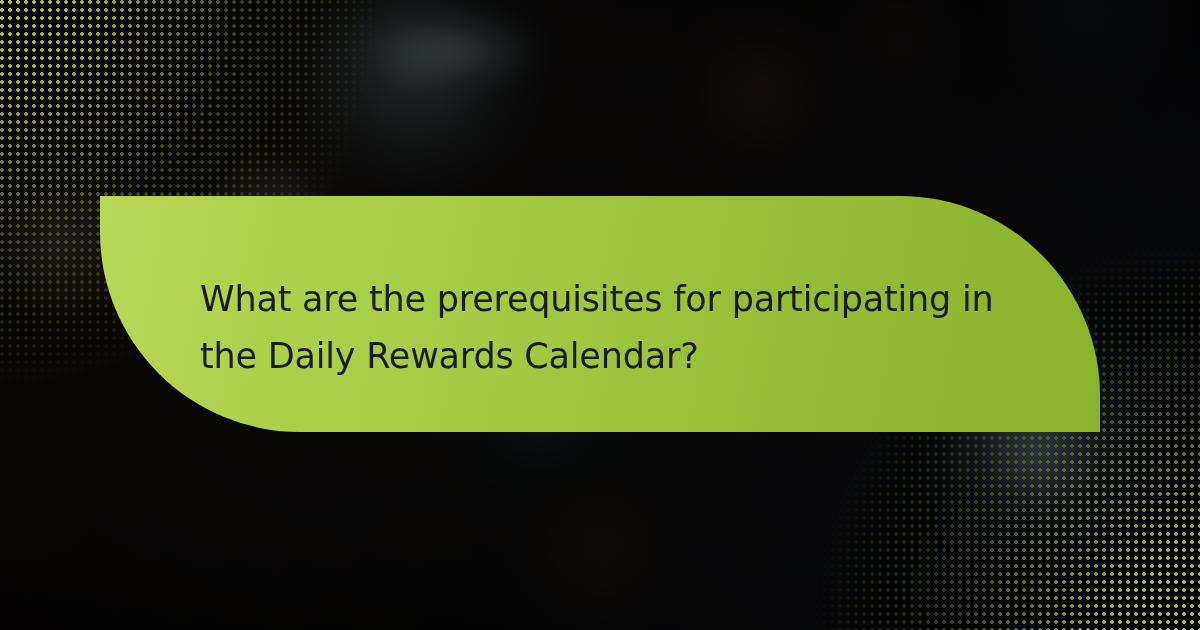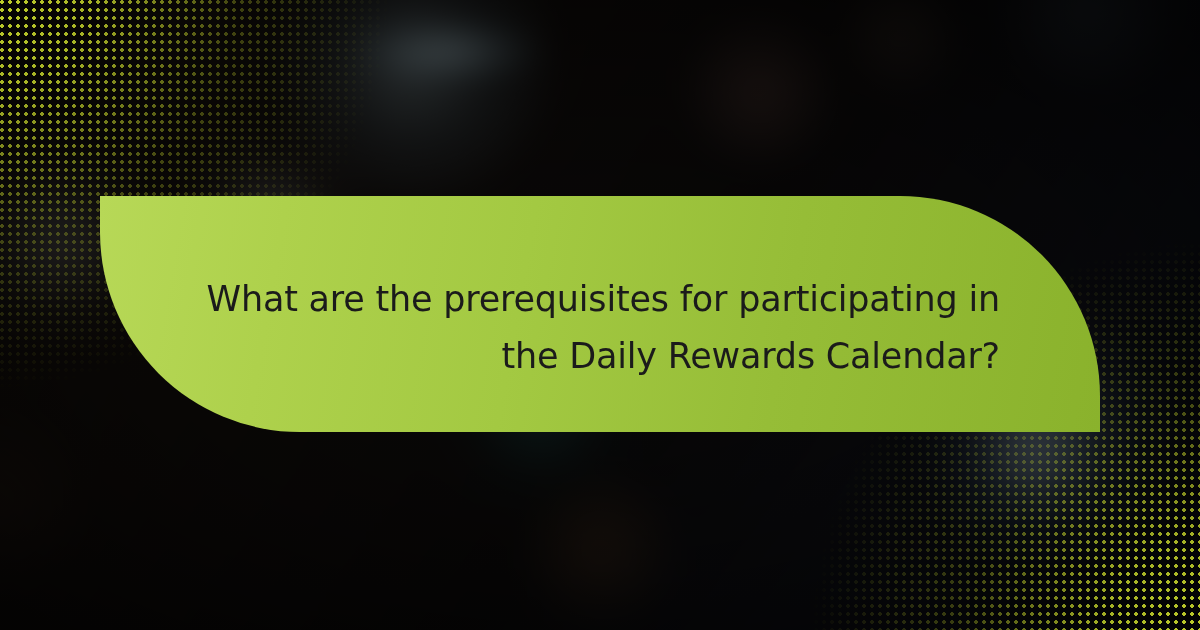--- a/index.html
+++ b/index.html
@@ -84,21 +84,21 @@
     height: 236px;
     background: linear-gradient(100deg, #b7d857 0%, #aed14c 18%, #a3c942 42%, #96bd37 68%, #8ab22c 100%);
     border-radius: 0 200px 0 200px;
     display: flex;
     align-items: center;
     justify-content: center;
   }
 
   .card-text {
     width: 800px;
-    text-align: right;
+    text-align: left;
     color: #1b1b1b;
     font-family: "DejaVu Sans", "Liberation Sans", sans-serif;
     font-size: 35px;
     font-weight: 400;
     line-height: 1.62;
     letter-spacing: -0.2px;
     margin-top: 28px;
   }
 </style>
 </head>

